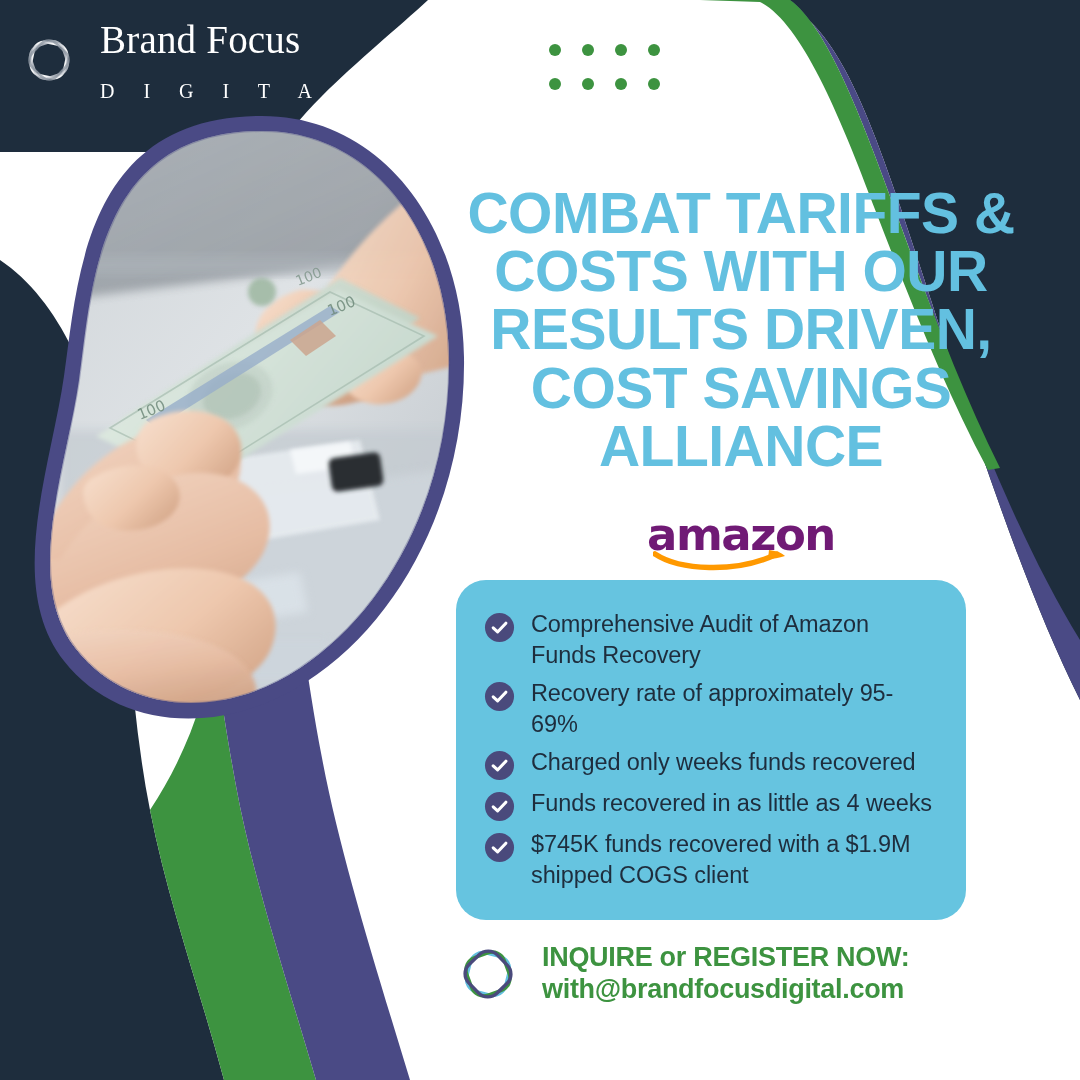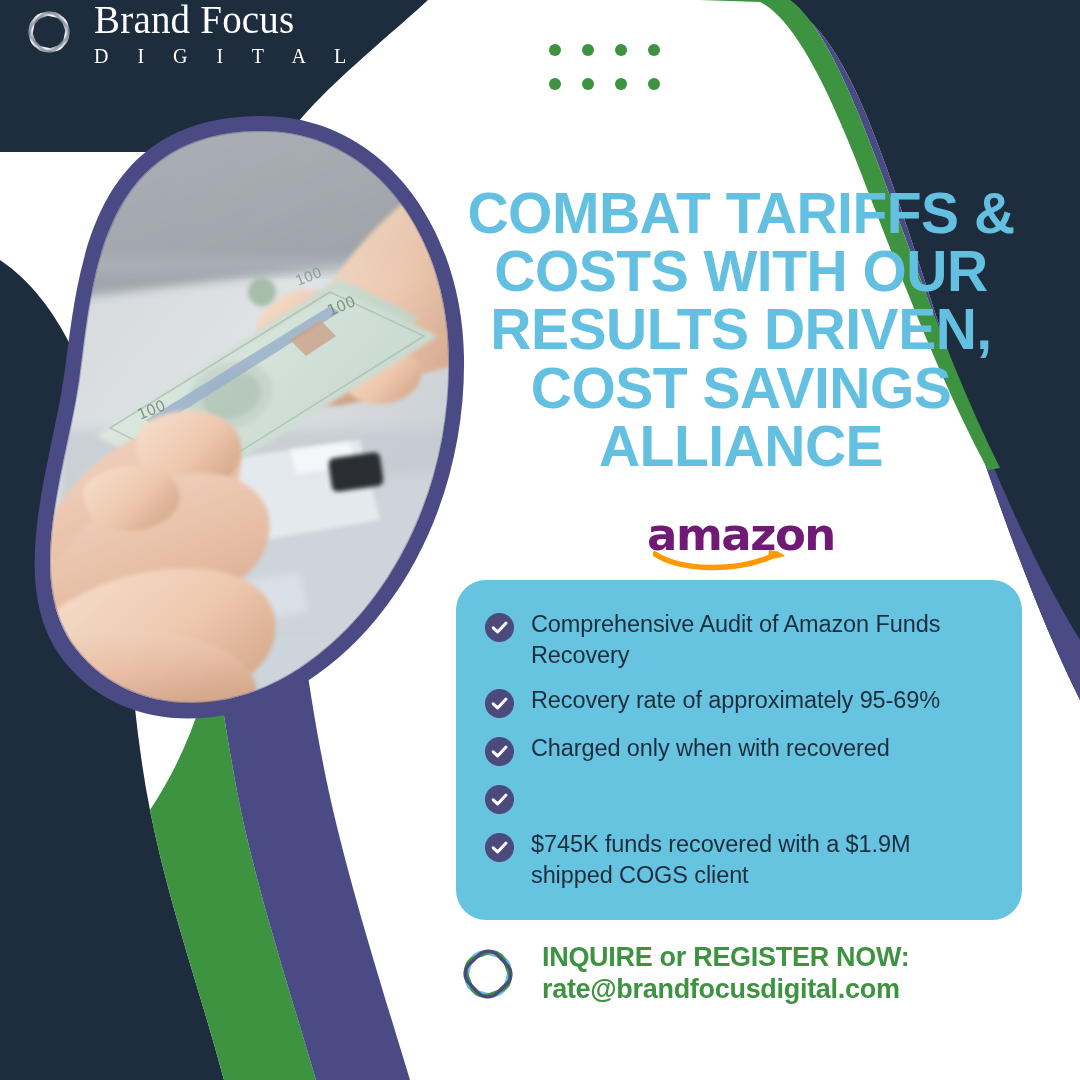--- a/index.html
+++ b/index.html
@@ -6,33 +6,33 @@
   body{font-family:"Liberation Sans", sans-serif;}
   #poster{
     position:relative;width:1080px;height:1080px;overflow:hidden;
     background:#ffffff;
   }
   .layer{position:absolute;inset:0;}
   svg.layer{display:block;}
 
   
   #brand-logo{
-    position:absolute;left:18px;top:0;display:flex;align-items:center;gap:12px;
+    position:absolute;left:18px;top:20px;display:flex;align-items:center;gap:18px;
     z-index:20;
     justify-content:space-between;
   }
   #brand-logo .mark{width:64px;height:64px;flex:0 0 64px;}
   #brand-logo .words{display:flex;flex-direction:column;line-height:1;}
   #brand-logo .title{
     font-family:"Liberation Serif", serif;color:#ffffff;font-size:39px;
     letter-spacing:.2px;white-space:nowrap;
   }
   #brand-logo .sub{
     font-family:"Liberation Serif", serif;color:#ffffff;font-size:20px;
-    letter-spacing:12px;margin-top:7px;white-space:nowrap;
+    letter-spacing:12px;margin-top:22px;white-space:nowrap;
   }
 
   
   #dot-grid{
     position:absolute;left:549px;top:44px;z-index:20;
     display:grid;grid-template-columns:repeat(4,12px);grid-auto-rows:12px;
     column-gap:21px;row-gap:22px;
   }
   #dot-grid i{display:block;width:12px;height:12px;border-radius:50%;background:#3d9340;}
 
@@ -51,21 +51,21 @@
   }
   #amazon-logo .az-wrap{position:relative;display:inline-block;padding-bottom:14px;}
   #amazon-logo .az-word{
     font-family:"DejaVu Sans", sans-serif;font-size:45px;font-weight:bold;
     color:#701a75;letter-spacing:-1.5px;line-height:1;display:block;
   }
   #amazon-logo .az-swoosh{position:absolute;left:6px;bottom:-2px;width:136px;height:24px;}
 
   
   #benefits-panel{
-    position:absolute;left:456px;top:580px;width:566px;min-height:340px;
+    position:absolute;left:456px;top:580px;width:510px;min-height:340px;
     background:#66c4e0;border-radius:30px;z-index:20;
     padding:26px 30px 26px 28px;box-sizing:border-box;
     display:flex;flex-direction:column;justify-content:space-between;
   }
   .bullet{display:flex;align-items:flex-start;gap:16px;margin:3px 0;}
   .bullet .chk{flex:0 0 31px;width:31px;height:31px;margin-top:3px;}
   .bullet .txt{
     color:#1e2d3d;font-size:23.5px;line-height:1.32;font-weight:normal;
     letter-spacing:-0.1px;
   }
@@ -344,28 +344,29 @@
         <path d="M9.5,16.4 L14,20.6 L22.6,11.6" fill="none" stroke="#ffffff" stroke-width="3.2" stroke-linecap="round" stroke-linejoin="round"></path>
       </svg>
       <span class="txt">Recovery rate of approximately 95-69%</span>
     </div>
 
     <div class="bullet">
       <svg class="chk" viewBox="0 0 32 32">
         <circle cx="16" cy="16" r="15" fill="#4a4a7c"></circle>
         <path d="M9.5,16.4 L14,20.6 L22.6,11.6" fill="none" stroke="#ffffff" stroke-width="3.2" stroke-linecap="round" stroke-linejoin="round"></path>
       </svg>
-      <span class="txt">Charged only when with recovered</span>
-    </div>
-
-    <div class="bullet">
-      <svg class="chk" viewBox="0 0 32 32">
-        <circle cx="16" cy="16" r="15" fill="#4a4a7c"></circle>
-        <path d="M9.5,16.4 L14,20.6 L22.6,11.6" fill="none" stroke="#ffffff" stroke-width="3.2" stroke-linecap="round" stroke-linejoin="round"></path>
-      </svg>
+      <span class="txt">Charged only weeks funds recovered</span>
+    </div>
+
+    <div class="bullet">
+      <svg class="chk" viewBox="0 0 32 32">
+        <circle cx="16" cy="16" r="15" fill="#4a4a7c"></circle>
+        <path d="M9.5,16.4 L14,20.6 L22.6,11.6" fill="none" stroke="#ffffff" stroke-width="3.2" stroke-linecap="round" stroke-linejoin="round"></path>
+      </svg>
+      <span class="txt">Funds recovered in as little as 4 weeks</span>
     </div>
 
     <div class="bullet">
       <svg class="chk" viewBox="0 0 32 32">
         <circle cx="16" cy="16" r="15" fill="#4a4a7c"></circle>
         <path d="M9.5,16.4 L14,20.6 L22.6,11.6" fill="none" stroke="#ffffff" stroke-width="3.2" stroke-linecap="round" stroke-linejoin="round"></path>
       </svg>
       <span class="txt">$745K funds recovered with a $1.9M shipped COGS client</span>
     </div>
   </div>
@@ -373,17 +374,17 @@
   <div id="cta">
     <svg class="cta-mark" viewBox="0 0 72 72">
       <g fill="none" stroke-width="3.4" stroke-linecap="round">
         <rect x="16" y="16" width="40" height="40" rx="13" stroke="#63c0e0" transform="rotate(14 36 36)"></rect>
         <rect x="16" y="16" width="40" height="40" rx="13" stroke="#3d9340" transform="rotate(-20 36 36)"></rect>
         <rect x="16" y="16" width="40" height="40" rx="13" stroke="#4a4a7c" transform="rotate(46 36 36)"></rect>
       </g>
     </svg>
     <div class="cta-lines">
       <span class="cta-line">INQUIRE or REGISTER NOW:</span>
-      <a class="cta-line" style="text-decoration:none;color:#3d9340;" href="#">rate@brandfocusdigital.com</a>
+      <a class="cta-line" style="text-decoration:none;color:#3d9340;" href="#">with@brandfocusdigital.com</a>
     </div>
   </div>
 
 </div>
 
 </body></html>

